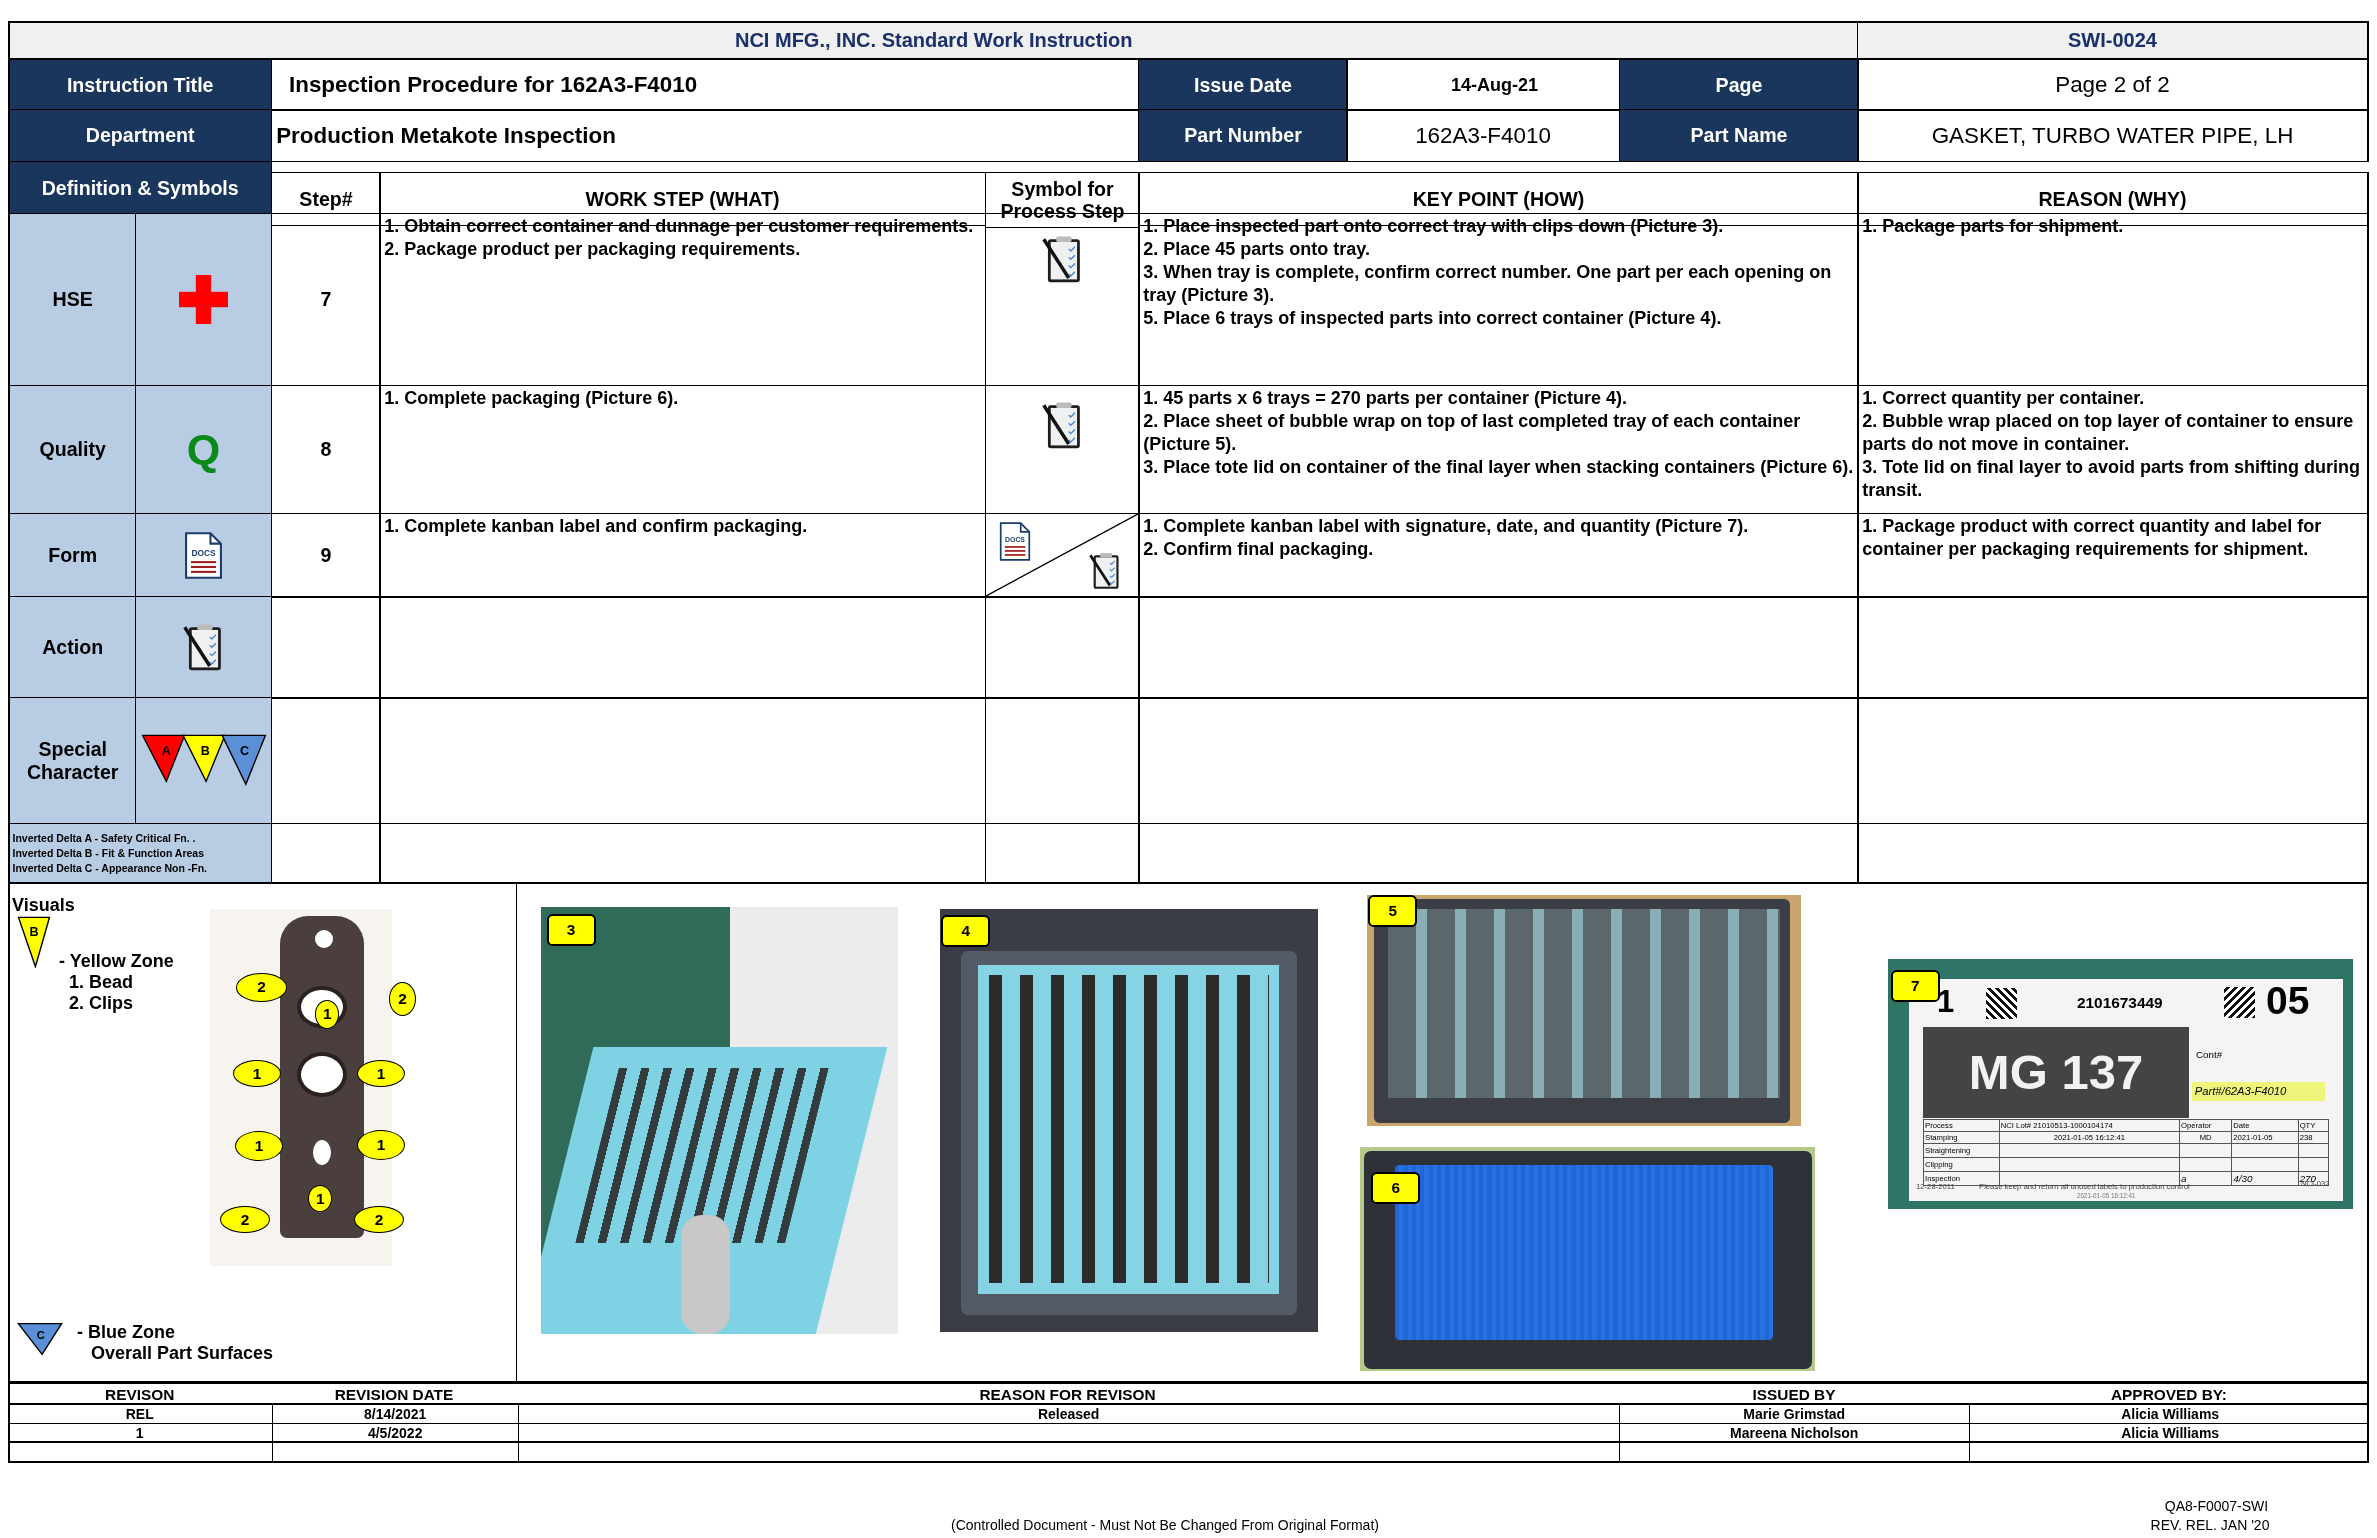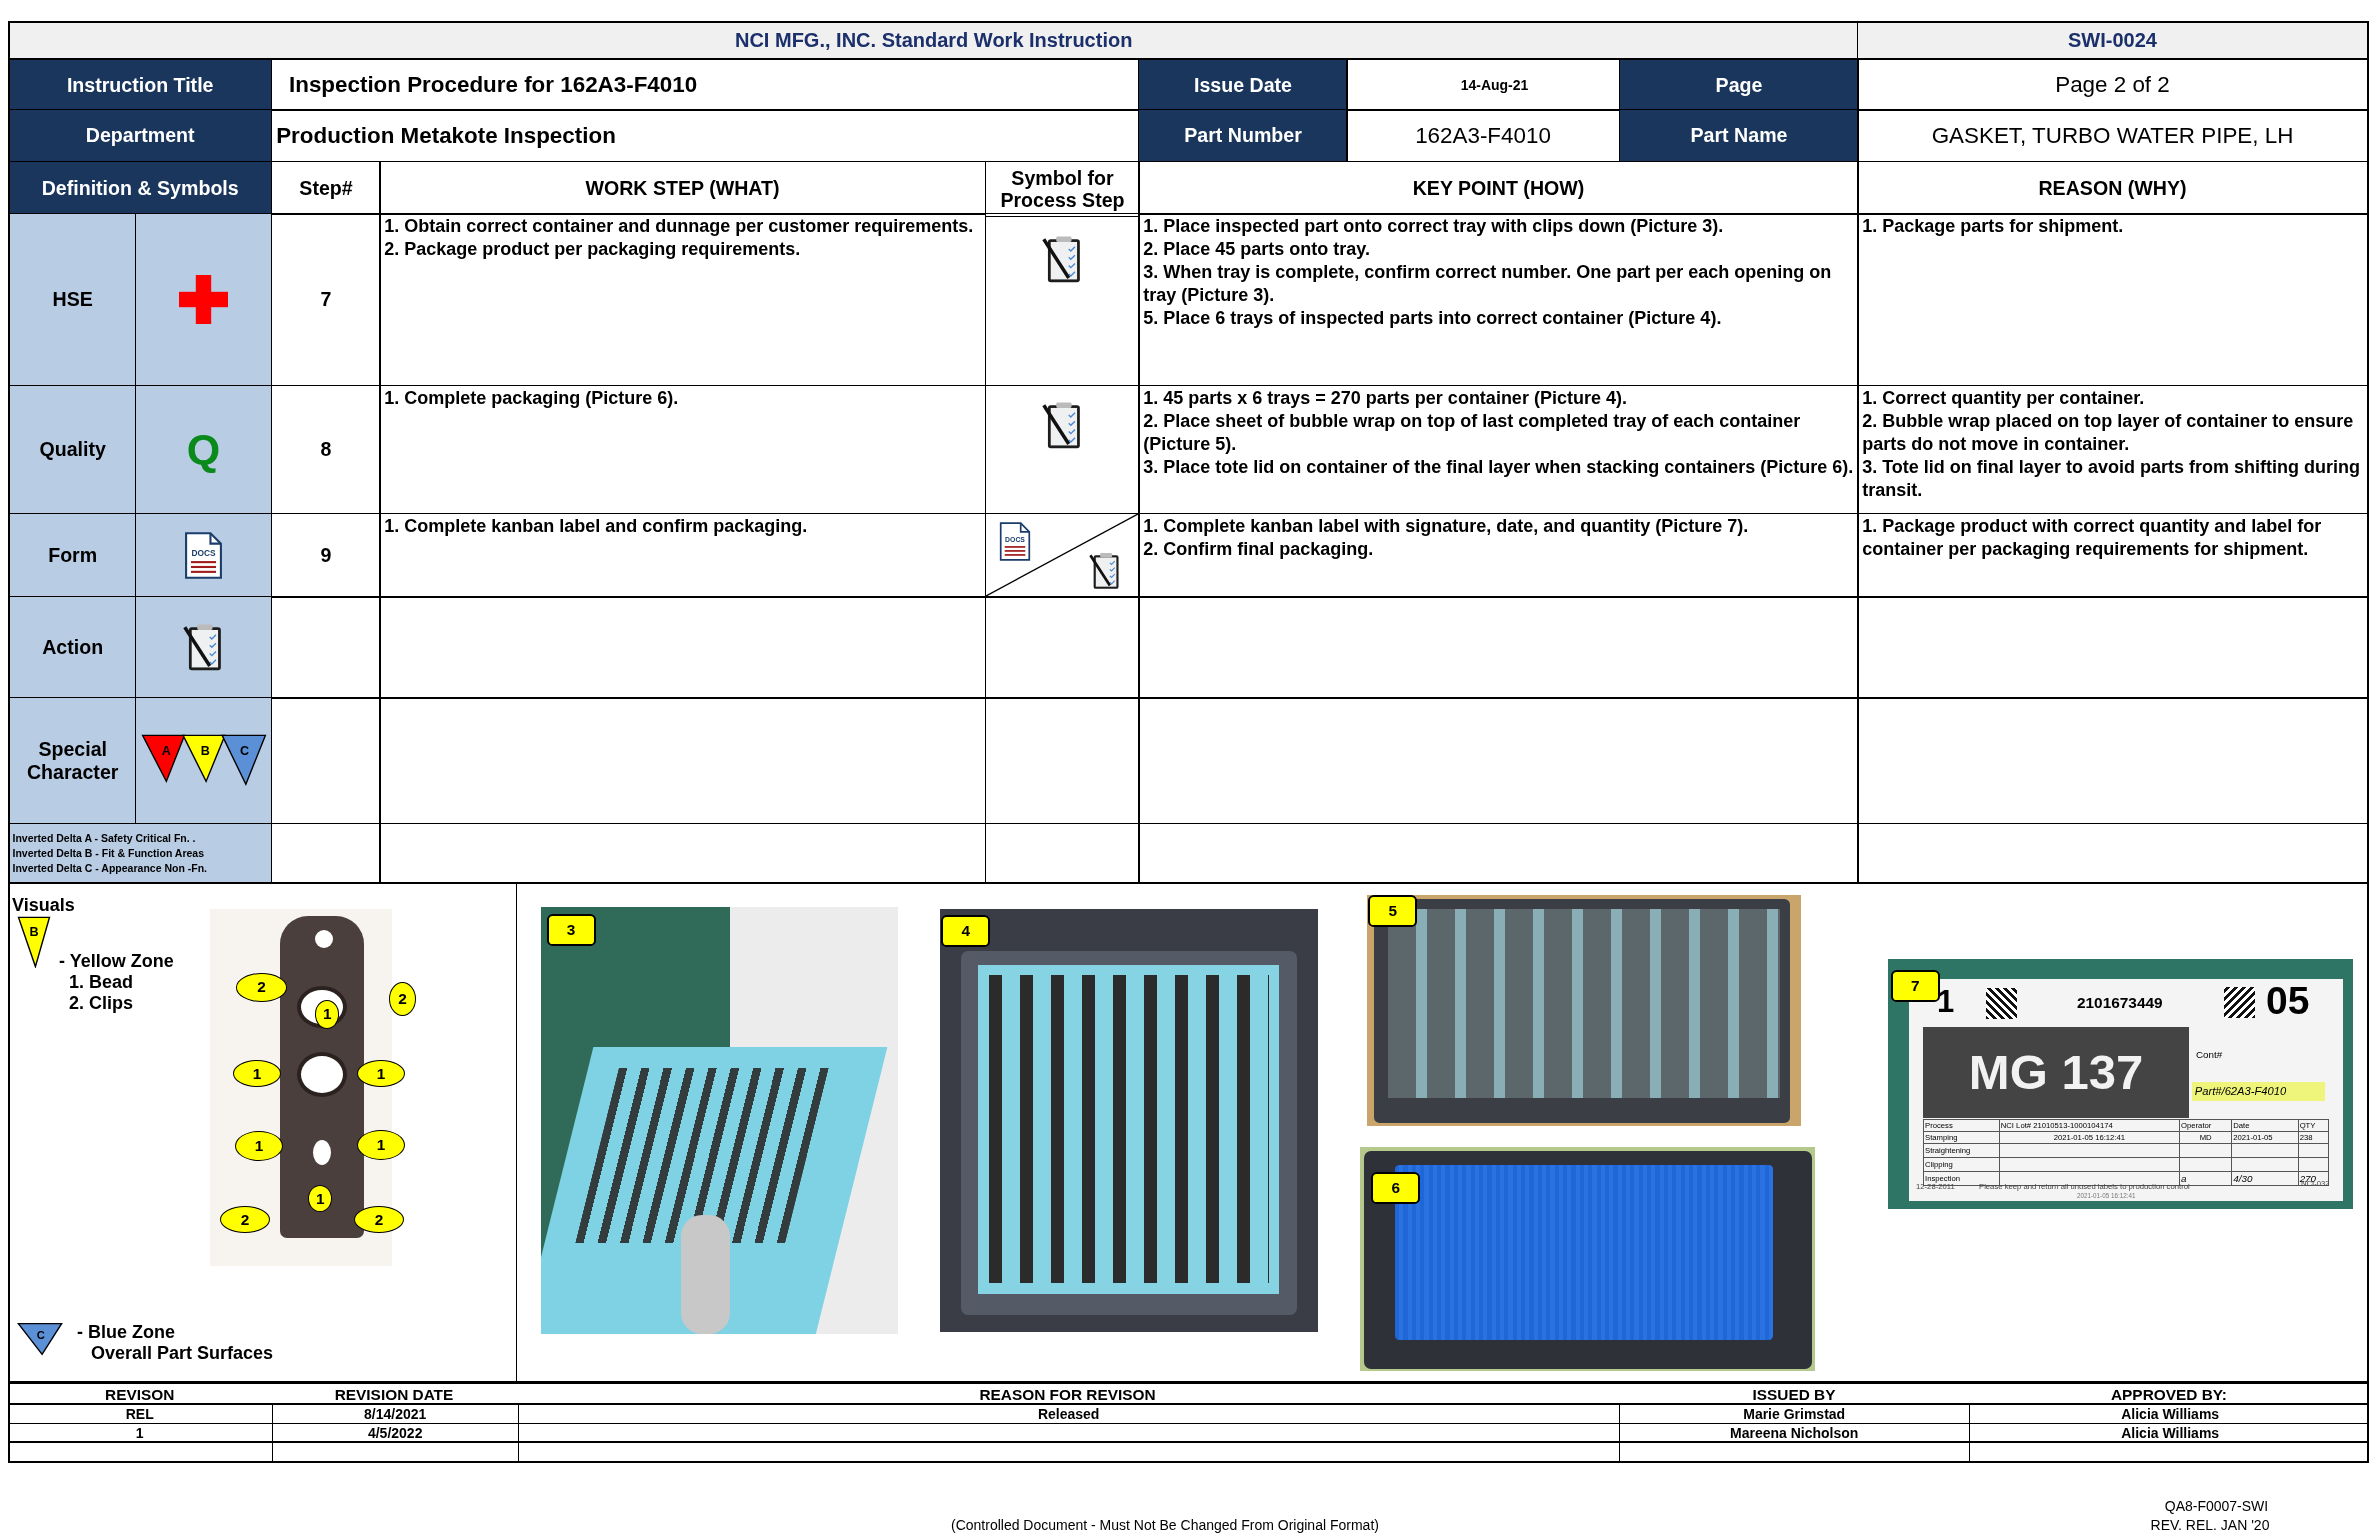--- a/index.html
+++ b/index.html
@@ -3,41 +3,41 @@
 <meta charset="utf-8">
 <style>
   html,body{margin:0;padding:0;background:#fff;}
   body{width:2377px;height:1538px;position:relative;overflow:hidden;font-family:"Liberation Sans","DejaVu Sans",sans-serif;color:#000;}
   .abs{position:absolute;box-sizing:border-box;}
   .cell{position:absolute;box-sizing:border-box;border:1.4px solid #000;display:flex;align-items:center;justify-content:center;text-align:center;}
   .navy{background:#1a365c;color:#fff;font-weight:bold;font-size:19.6px;}
   .lb{background:#b8cce4;}
   .title-band{background:#f0f0f0;color:#1b2f6b;font-weight:bold;font-size:20px;}
   .val{font-size:22.4px;font-weight:bold;}
-  .hdr{font-size:19.6px;font-weight:bold;}
+  .hdr{font-size:19.6px;font-weight:bold;margin-top:11px;}
   .txt{align-items:flex-start;justify-content:flex-start;text-align:left;font-size:18px;font-weight:bold;line-height:23px;padding:1.4px 4.2px;}
   .txt ol{margin:0;padding:0;list-style:none;}
   .def-label{font-size:19.6px;font-weight:bold;}
   .stepno{font-size:19.6px;font-weight:bold;}
   .badge{position:absolute;background:#ffff00;border:2.1px solid #000;border-radius:5.6px;font-weight:bold;font-size:15.4px;display:flex;align-items:center;justify-content:center;width:45px;height:28px;}
   .photo{position:absolute;overflow:hidden;}
   .rev{font-size:15.4px;font-weight:bold;}
   .callout{position:absolute;background:#ffff00;border:1.4px solid #000;border-radius:50%;font-weight:bold;font-size:15.4px;display:flex;align-items:center;justify-content:center;}
   .foot{font-size:14px;}
 </style>
 </head>
 <body>
 
 <div class="cell title-band" style="left:7.7px;top:21px;width:1851px;height:38px;border-width:2.8px 1.4px 1.4px 2.8px;">NCI MFG., INC. Standard Work Instruction</div>
 <div class="cell title-band" style="left:1857px;top:21px;width:512px;height:38px;border-width:2.8px 2.8px 1.4px 1.4px;">SWI-0024</div>
 
 <div class="cell navy" style="left:7.7px;top:59px;width:264px;height:52px;border-left-width:2.8px;">Instruction Title</div>
 <div class="cell val" style="left:271px;top:59px;width:868px;height:52px;justify-content:flex-start;padding-left:17px;">Inspection Procedure for 162A3-F4010</div>
 <div class="cell navy" style="left:1138px;top:59px;width:210px;height:52px;">Issue Date</div>
-<div class="cell val" style="left:1346px;top:59px;width:297px;height:52px;font-size:14px;">14-Aug-21</div>
+<div class="cell val" style="left:1346px;top:59px;width:297px;height:52px;font-size:18px;">14-Aug-21</div>
 <div class="cell navy" style="left:1619px;top:59px;width:240px;height:52px;">Page</div>
 <div class="cell" style="left:1857px;top:59px;width:512px;height:52px;font-size:22.4px;border-right-width:2.8px;">Page 2 of 2</div>
 
 <div class="cell navy" style="left:7.7px;top:109px;width:264px;height:53px;border-left-width:2.8px;">Department</div>
 <div class="cell val" style="left:271px;top:109px;width:868px;height:53px;justify-content:flex-start;padding-left:4.2px;">Production Metakote Inspection</div>
 <div class="cell navy" style="left:1138px;top:109px;width:210px;height:53px;">Part Number</div>
 <div class="cell" style="left:1346px;top:109px;width:274px;height:53px;font-size:22.4px;">162A3-F4010</div>
 <div class="cell navy" style="left:1619px;top:109px;width:240px;height:53px;">Part Name</div>
 <div class="cell" style="left:1857px;top:109px;width:512px;height:53px;font-size:22.4px;border-right-width:2.8px;">GASKET, TURBO WATER PIPE, LH</div>
 

